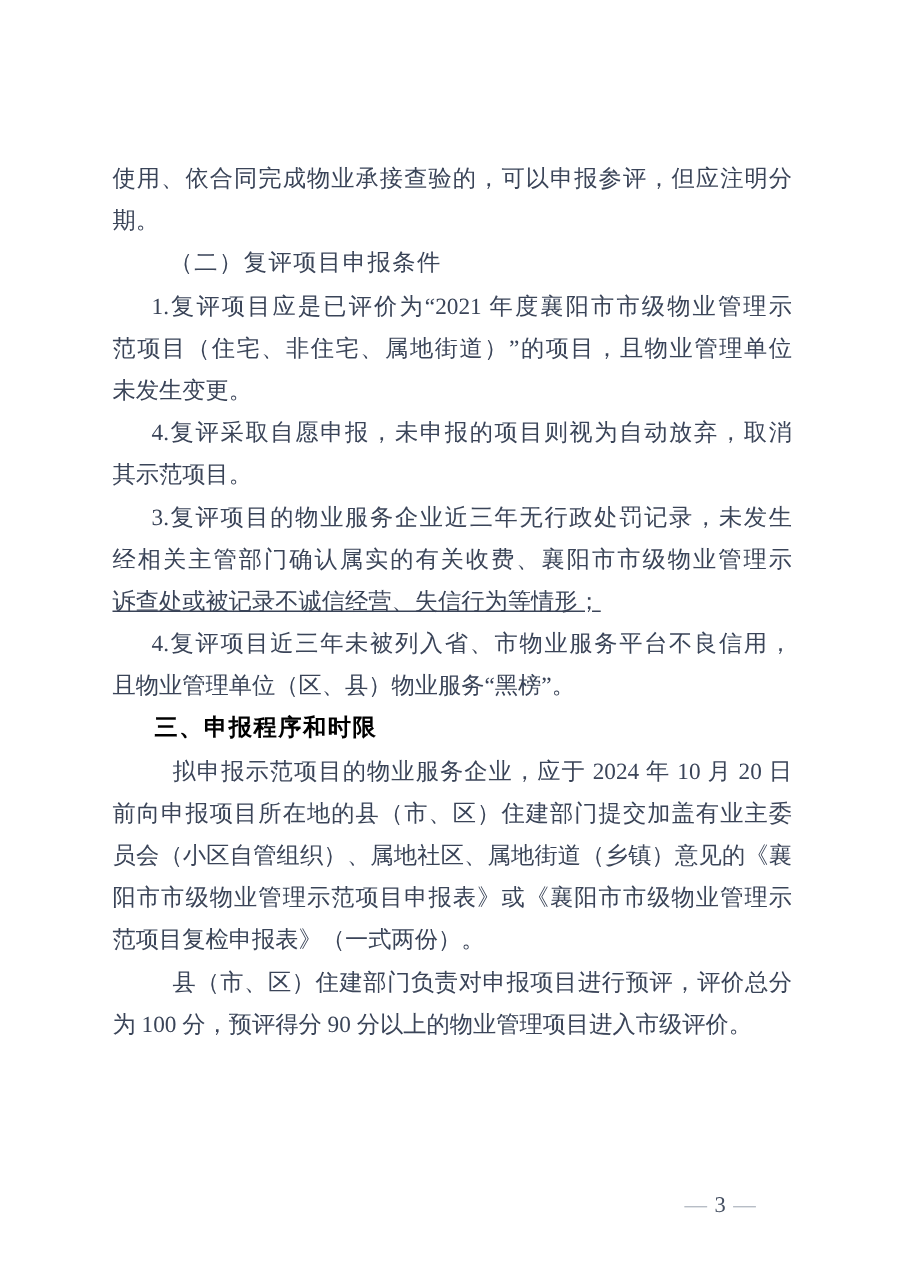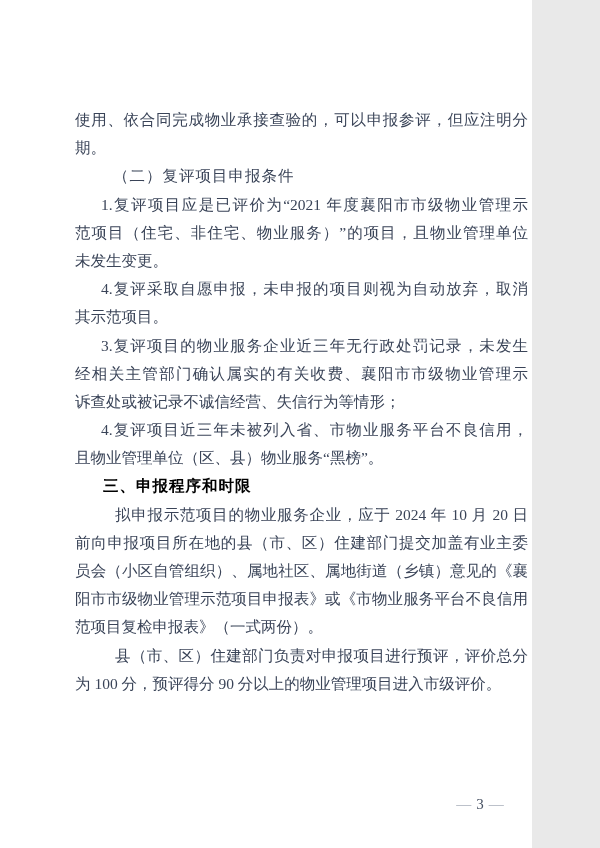--- a/index.html
+++ b/index.html
@@ -2,21 +2,21 @@
 <html><head>
 <meta charset="utf-8">
 <style>
   html, body {
     margin: 0;
     padding: 0;
     background: #e9e9e9;
   }
   .page {
     position: relative;
-    width: 532px;
+    width: 600px;
     height: 848px;
     background: #ffffff;
     overflow: hidden;
     font-family: "Liberation Serif", "DejaVu Serif", serif;
     color: #3a4458;
   }
   .text-block {
     position: absolute;
     left: 75px;
     top: 106px;
@@ -61,34 +61,34 @@
 <body>
 
 <div class="page">
 
   <div class="text-block" id="lines-container">
 
   <div class="line body fill" style="padding-left: 0px;">使用、依合同完成物业承接查验的，可以申报参评，但应注明分</div>
       <div class="line body" style="padding-left: 0px;">期。</div>
       <div class="line heading-kai" style="padding-left: 38px;">（二）复评项目申报条件</div>
       <div class="line body fill" style="padding-left: 26px;">1.复评项目应是已评价为“2021 年度襄阳市市级物业管理示</div>
-      <div class="line body fill" style="padding-left: 0px;">范项目（住宅、非住宅、物业服务）”的项目，且物业管理单位</div>
+      <div class="line body fill" style="padding-left: 0px;">范项目（住宅、非住宅、属地街道）”的项目，且物业管理单位</div>
       <div class="line body" style="padding-left: 0px;">未发生变更。</div>
       <div class="line body fill" style="padding-left: 26px;">4.复评采取自愿申报，未申报的项目则视为自动放弃，取消</div>
       <div class="line body" style="padding-left: 0px;">其示范项目。</div>
       <div class="line body fill" style="padding-left: 26px;">3.复评项目的物业服务企业近三年无行政处罚记录，未发生</div>
       <div class="line body fill" style="padding-left: 0px;">经相关主管部门确认属实的有关收费、襄阳市市级物业管理示</div>
-      <div class="line body" style="padding-left: 0px;">诉查处或被记录不诚信经营、失信行为等情形；</div>
+      <div class="line body" style="padding-left: 0px; text-decoration: underline;">诉查处或被记录不诚信经营、失信行为等情形；</div>
       <div class="line body fill" style="padding-left: 26px;">4.复评项目近三年未被列入省、市物业服务平台不良信用，</div>
       <div class="line body" style="padding-left: 0px;">且物业管理单位（区、县）物业服务“黑榜”。</div>
       <div class="line heading-hei" style="padding-left: 28px;">三、申报程序和时限</div>
       <div class="line body fill" style="padding-left: 40px;">拟申报示范项目的物业服务企业，应于 2024 年 10 月 20 日</div>
       <div class="line body fill" style="padding-left: 0px;">前向申报项目所在地的县（市、区）住建部门提交加盖有业主委</div>
       <div class="line body fill" style="padding-left: 0px;">员会（小区自管组织）、属地社区、属地街道（乡镇）意见的《襄</div>
-      <div class="line body fill" style="padding-left: 0px;">阳市市级物业管理示范项目申报表》或《市物业服务平台不良信用</div>
+      <div class="line body fill" style="padding-left: 0px;">阳市市级物业管理示范项目申报表》或《襄阳市市级物业管理示</div>
       <div class="line body" style="padding-left: 0px;">范项目复检申报表》（一式两份）。</div>
       <div class="line body fill" style="padding-left: 40px;">县（市、区）住建部门负责对申报项目进行预评，评价总分</div>
       <div class="line body" style="padding-left: 0px;">为 100 分，预评得分 90 分以上的物业管理项目进入市级评价。</div>
     </div>
 
   <div class="page-number">
     <span class="dash">—</span><span class="num">3</span><span class="dash">—</span>
   </div>
 
 </div>

